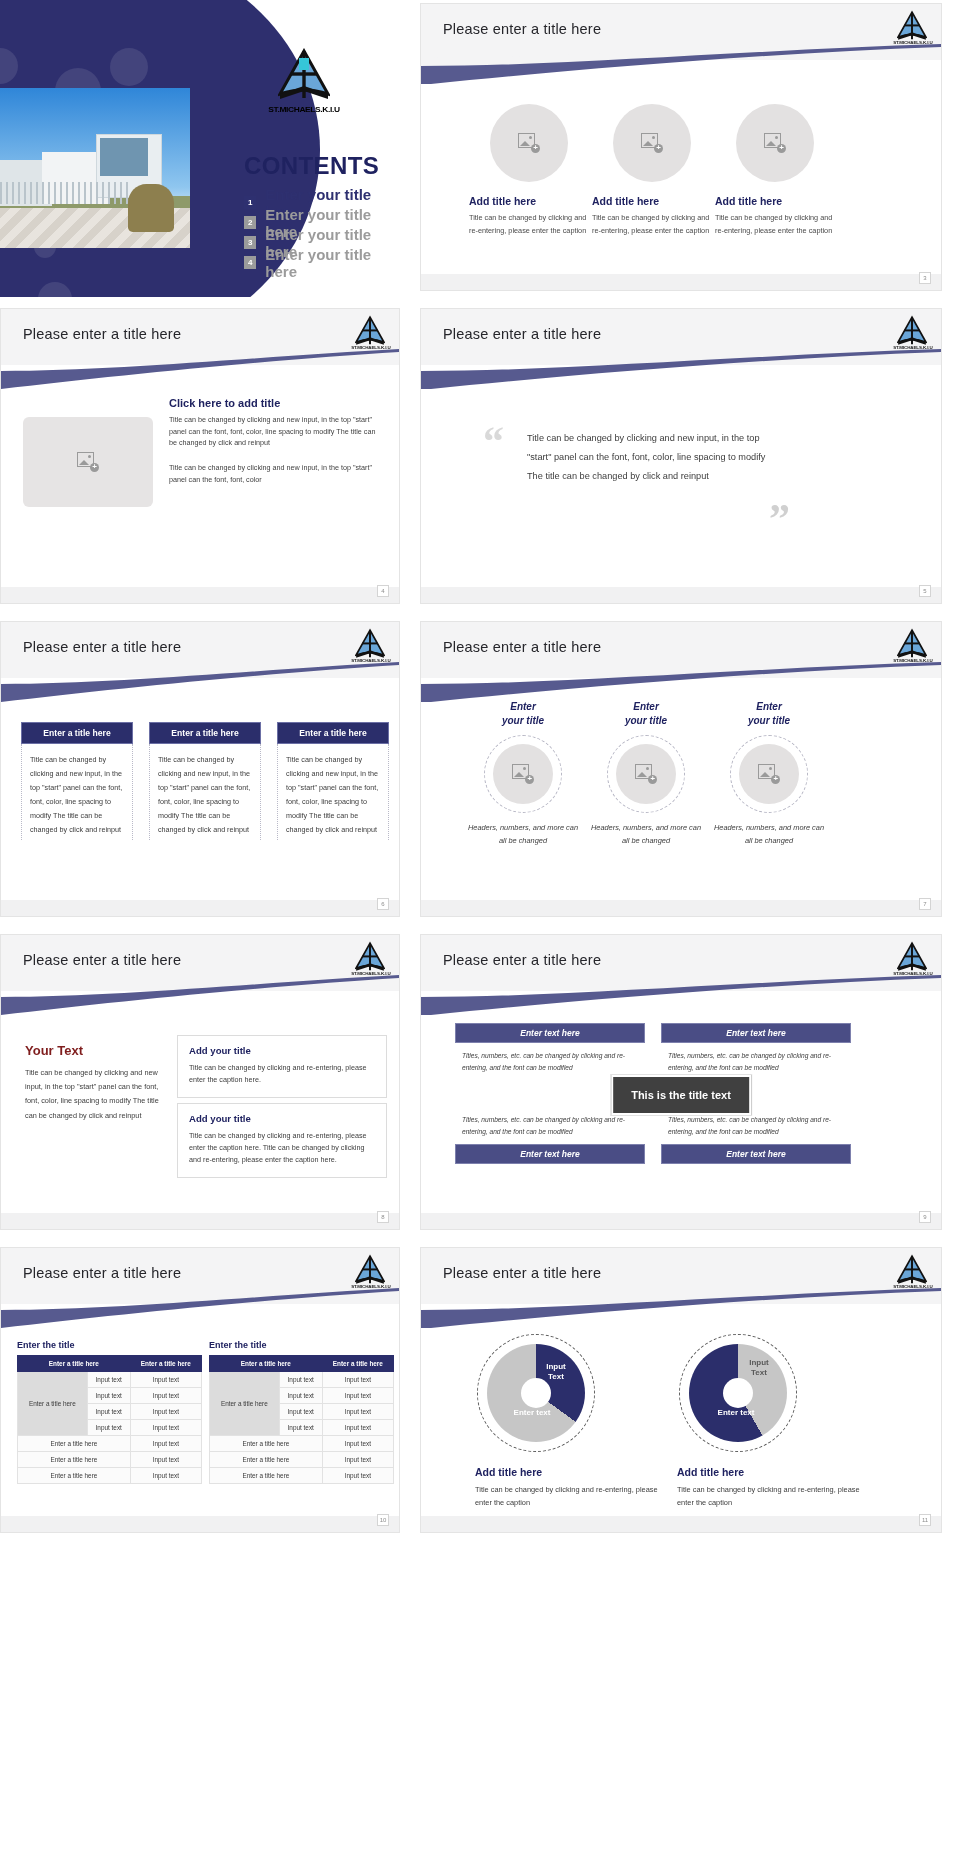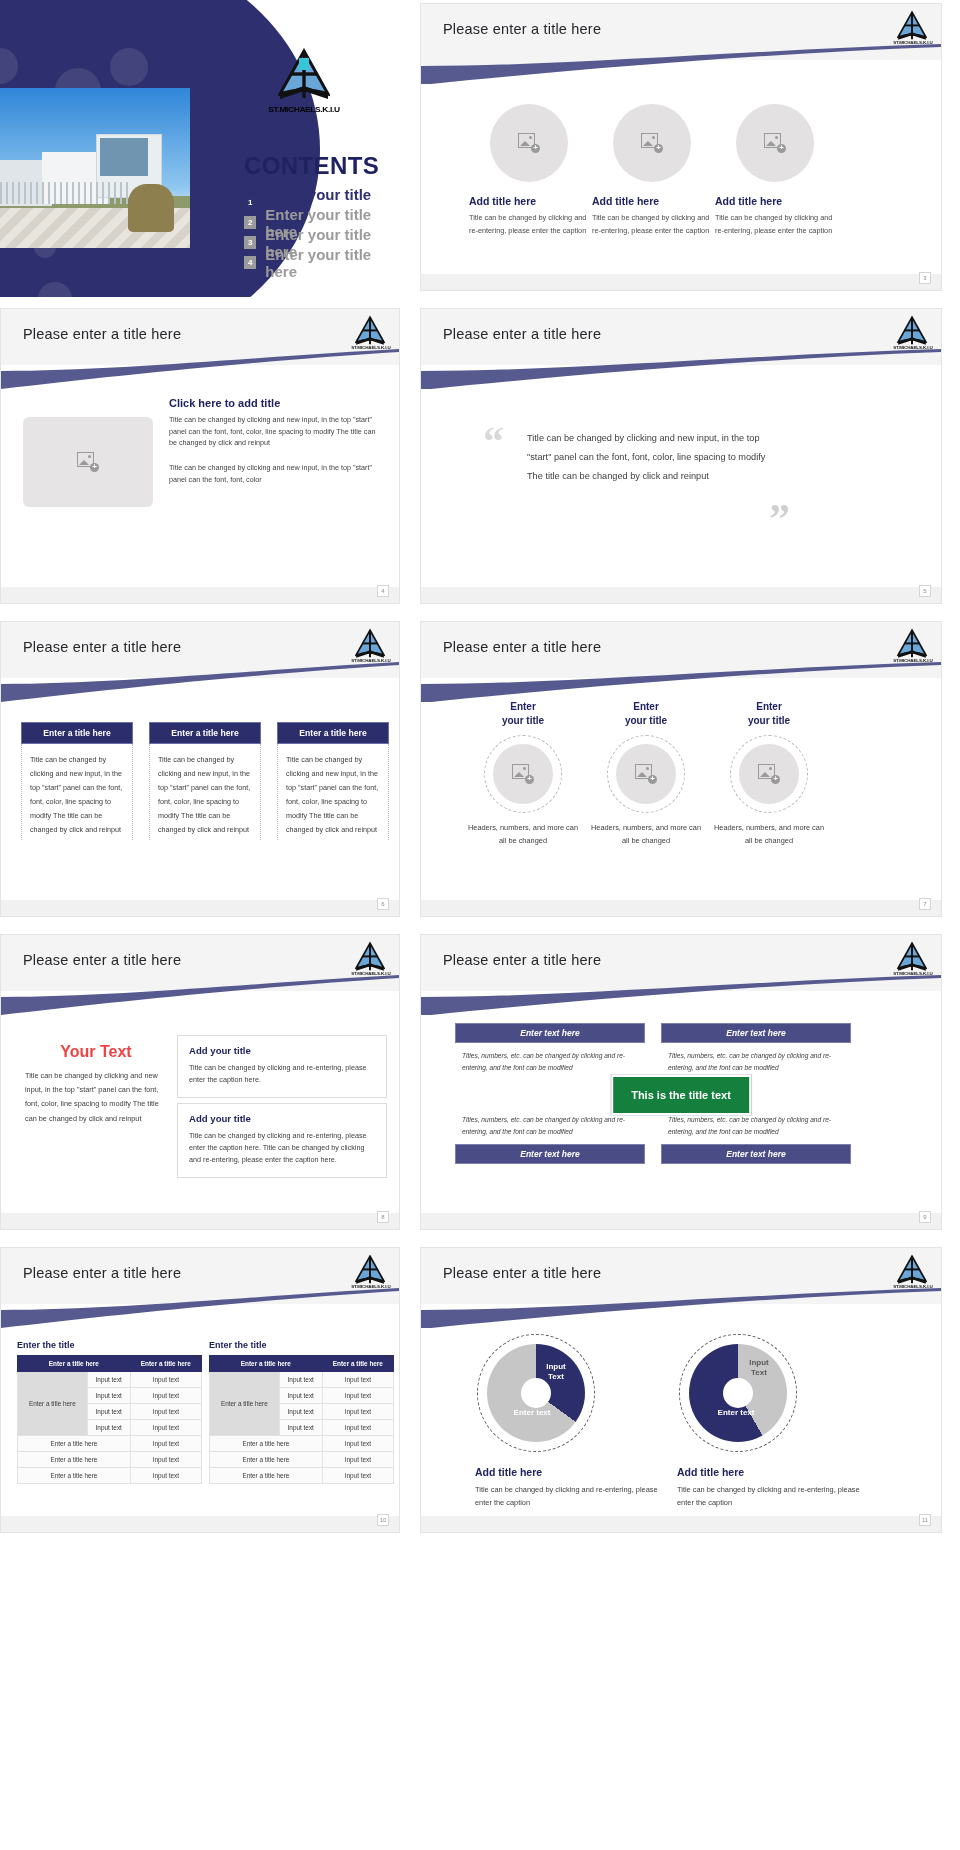--- a/index.html
+++ b/index.html
@@ -140,43 +140,43 @@
   
   .s6-col { position:absolute; width:112px; }
   .s6-hd {
     background:#2b2e6b; color:#fff; font-size:8.6px; font-weight:700;
     text-align:center; padding:5px 0; border:1px solid #6b6fa5;
   }
   .s6-p { font-size:7.2px; line-height:1.95; color:#3c3c3c; padding:9px 5px 0 8px;
     border-left:1px dotted #b9b9c8; border-right:1px dotted #b9b9c8; min-height:96px;}
 
   
-  .s7-col { position:absolute; width:116px; text-align:center; }
+  .s7-col { position:absolute; width:116px; text-align:center;font-style:italic; }
   .s7-h { font-size:10px; font-weight:700; color:#1f2260; line-height:1.35; }
   .s7-ring { width:78px; height:78px; border-radius:50%; border:1px dashed #b6b6c4;
     margin:8px auto 0; display:flex; align-items:center; justify-content:center; }
   .s7-circ { width:60px; height:60px; }
   .s7-p { font-size:7.4px; line-height:1.75; color:#3c3c3c; margin-top:9px; }
 
   
   .s8-left { position:absolute; left:24px; top:108px; width:142px; }
-  .s8-h { font-size:16px; font-weight:700; color:#ef4444;text-align:center; }
+  .s8-h { font-size:13px; font-weight:700; color:#7f1d1d; }
   .s8-p { font-size:7.3px; line-height:1.95; color:#3c3c3c; margin-top:8px; }
   .s8-card { position:absolute; left:176px; width:210px; border:1px solid #dcdcdc; padding:9px 11px 11px; }
   .s8-ch { font-size:9.6px; font-weight:700; color:#1f2260; }
   .s8-cp { font-size:7.2px; line-height:1.65; color:#3c3c3c; margin-top:6px; }
 
   
   .s9-cell { position:absolute; width:190px;font-style:italic; }
   .s9-hd { background:#4a4d85; color:#fff; font-size:8.5px; font-weight:700;
     text-align:center; padding:4px 0; border:1px solid #7d80ad; }
   .s9-p { font-size:6.6px; line-height:1.75; color:#3c3c3c; padding:7px 7px; background:#fff; }
   .s9-center {
     position:absolute; left:50%; transform:translateX(-50%);
-    background:#15803d; color:#fff; font-size:11px; font-weight:700;
+    background:#404040; color:#fff; font-size:11px; font-weight:700;
     padding:12px 18px; border:2px solid #ffffff; box-shadow:0 0 0 1px #e2e2e2;
     white-space:nowrap;
   }
 
   
   .s10-wrap { position:absolute; }
   .s10-h { font-size:9px; font-weight:700; color:#1f2260; margin-bottom:5px; }
   table.s10 { border-collapse:collapse; width:185px; font-size:6.4px; color:#3a3a3a; }
   table.s10 th { background:#2b2e6b; color:#fff; font-weight:700; padding:4px 2px;
     border:1px solid #2b2e6b; text-align:center; font-size:6.4px; }

